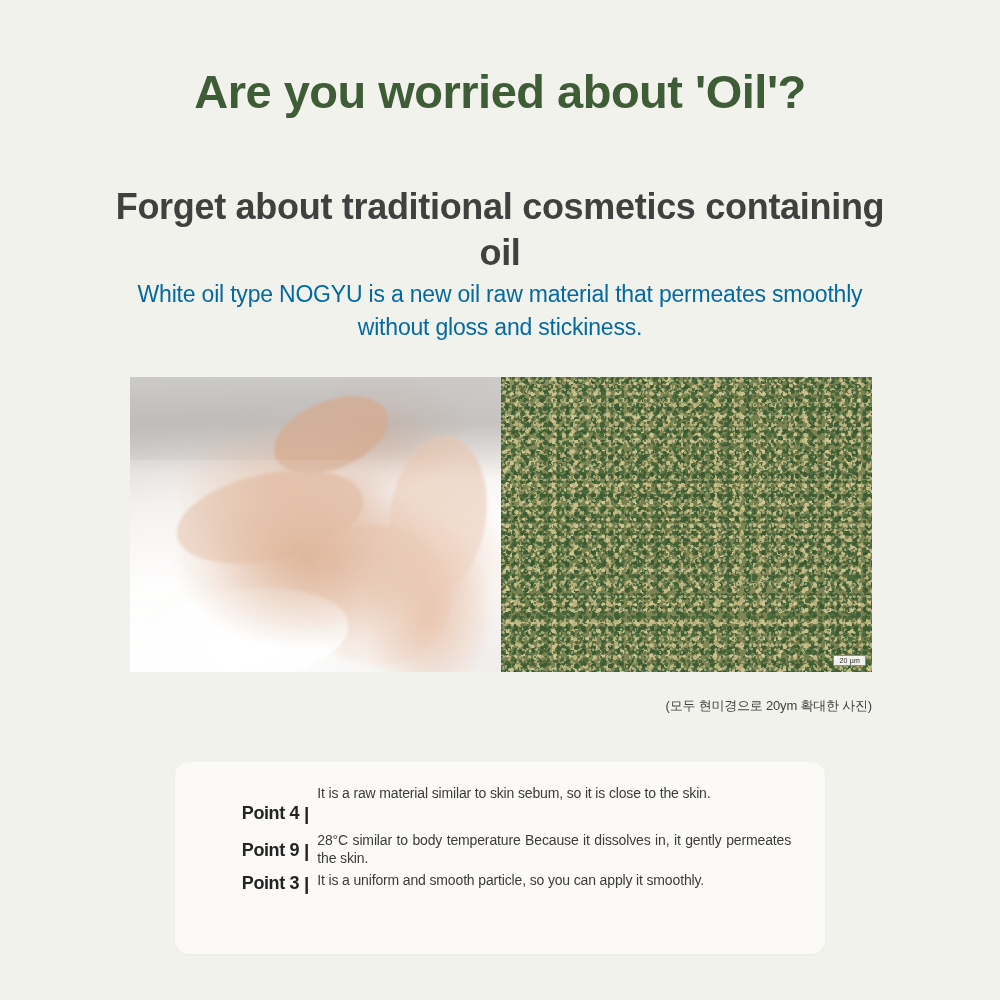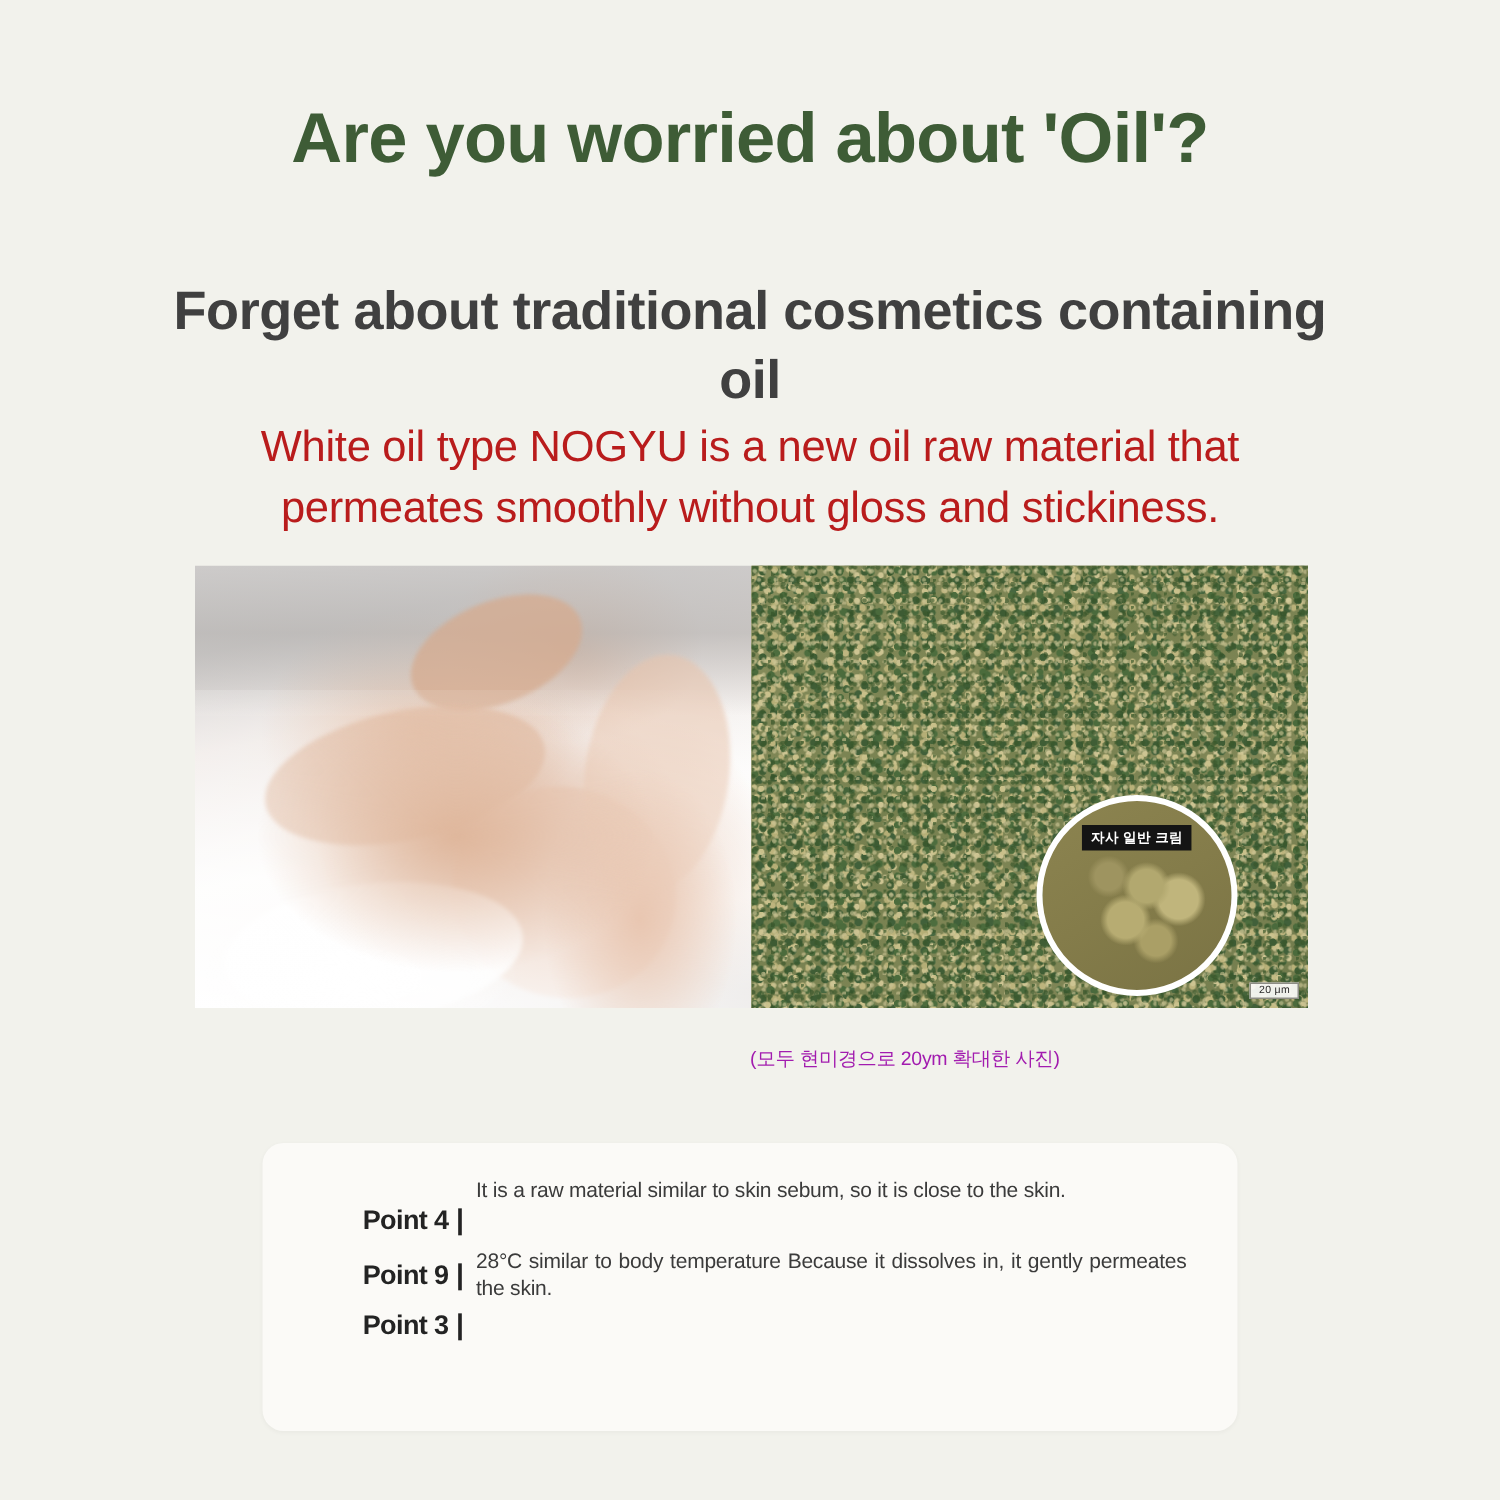--- a/index.html
+++ b/index.html
@@ -29,22 +29,22 @@
     text-align:center;
     font-size:36px; font-weight:bold;
     color:#404040;
     line-height:1.28;
     letter-spacing:-0.3px;
     margin-top:44px;
   }
   .lead {
     position:absolute; left:110px; top:278px; width:780px;
     text-align:center;
-    font-size:29px; font-weight:normal;
-    color:#b91c1c;
+    font-size:23px; font-weight:normal;
+    color:#0369a1;
     line-height:1.42;
     letter-spacing:-0.2px;
   }
 
   
   .image-band {
     position:absolute;
     left:130px; top:377px;
     width:742px; height:295px;
     display:flex;
@@ -161,23 +161,23 @@
     color:#2a2a2a;
     font-size:7px;
     padding:1px 5px;
     letter-spacing:0.2px;
     white-space:nowrap;
   }
 
   .band-caption {
     position:absolute;
     left:500px; top:697px; width:372px;
-    text-align:left;
+    text-align:right;
     font-size:13px;
-    color:#a21caf;
+    color:#404040;
     letter-spacing:-0.2px;
   }
 
   
   .points-card {
     position:absolute;
     left:175px; top:762px;
     width:650px; height:192px;
     background:#fbfaf7;
     border-radius:14px;
@@ -241,23 +241,20 @@
       <div class="finger" style="left:38%;top:8%;width:120px;height:68px;background:rgba(214,171,143,.75);transform:rotate(-22deg);"></div>
       <div class="finger" style="left:12%;top:33%;width:190px;height:86px;background:rgba(221,180,152,.7);transform:rotate(-12deg);"></div>
       <div class="finger" style="left:46%;top:50%;width:150px;height:140px;background:rgba(229,190,167,.65);transform:rotate(18deg);"></div>
       <div class="finger" style="left:70%;top:20%;width:96px;height:160px;background:rgba(232,196,173,.6);transform:rotate(8deg);"></div>
       <div class="finger" style="left:5%;top:72%;width:200px;height:90px;background:rgba(255,255,255,.85);transform:rotate(-6deg);"></div>
     </div>
 
     <div class="photo-micro">
       <div class="micro-noise"></div>
 
-      <div class="micro-inset">
-        <div class="micro-inset-label">자사 일반 크림</div>
-      </div>
 
       <div class="micro-scalebar">20 μm</div>
     </div>
   </div>
 
   <div class="band-caption">(모두 현미경으로 20ym 확대한 사진)</div>
 
   <div class="points-card">
     <div class="points-list">
 
@@ -269,18 +266,19 @@
 
       <div class="point-row row-2">
         <span class="point-label">Point 9</span>
         <span class="point-bar">|</span>
         <span class="point-text justified">28°C similar to body temperature Because it dissolves in, it gently permeates the skin.</span>
       </div>
 
       <div class="point-row row-3">
         <span class="point-label">Point 3</span>
         <span class="point-bar">|</span>
+        <span class="point-text">It is a uniform and smooth particle, so you can apply it smoothly.</span>
       </div>
 
     </div>
   </div>
 
 </div>
 
 </body></html>

